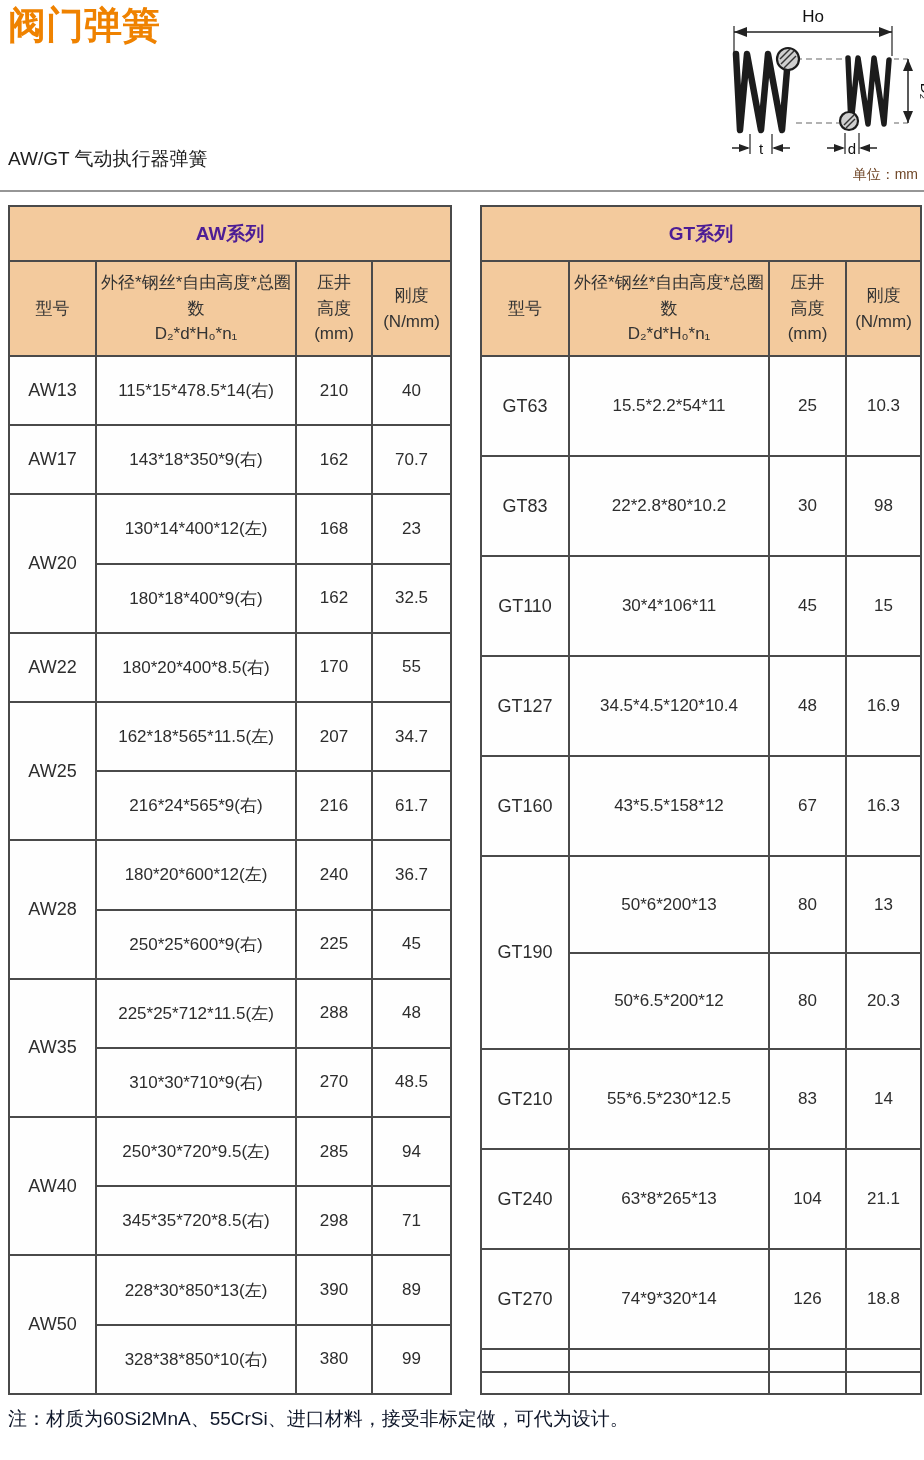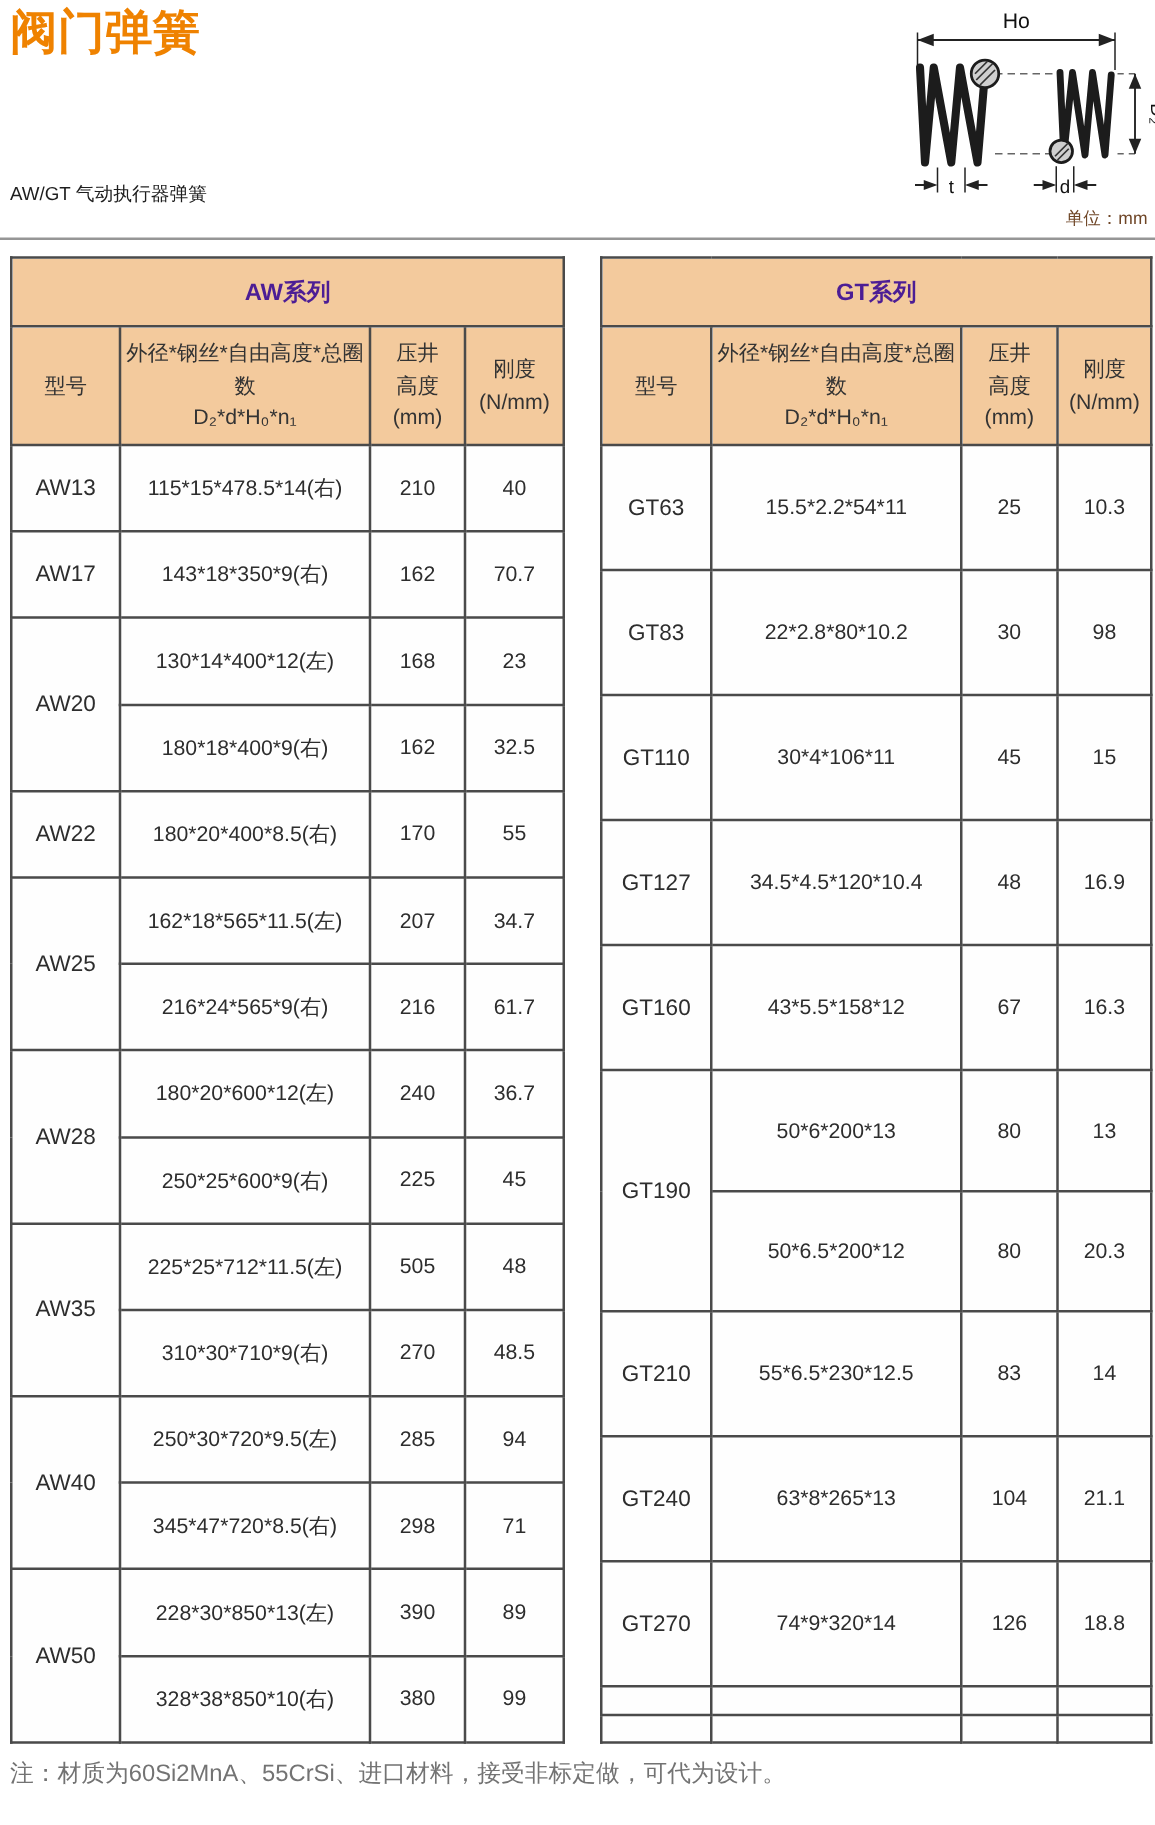--- a/index.html
+++ b/index.html
@@ -2,36 +2,36 @@
 <html style="--accent: #EF8200; --header-bg: #F3CA9D;"><head>
 <meta charset="utf-8">
 <style>
   * { box-sizing: border-box; }
   html,body { margin:0; padding:0; }
   body { font-family:"Liberation Sans","DejaVu Sans",sans-serif; background:#ffffff; }
   .page { position:relative; width:924px; height:1460px; background:#ffffff; overflow:hidden;padding-left:39px; }
 
   .title-zh { position:absolute; left:8px; top:0px; font-size:38px; font-weight:bold; color:var(--accent,#EF8200); }
   .title-en { position:absolute; left:6px; top:50px; font-size:32px; font-weight:bold; color:#141414; letter-spacing:.5px; }
-  .subtitle { position:absolute; left:8px; top:146px; font-size:15px; color:#1d1d1d; }
+  .subtitle { position:absolute; left:8px; top:146px; font-size:19px; color:#1d1d1d; }
   .unit     { position:absolute; right:6px; top:166px; font-size:14px; color:#6e4526; }
   .rule     { position:absolute; left:0; top:190px; width:924px; height:2px; background:#969696; }
 
   .diagram { position:absolute; left:698px; top:2px; width:226px; height:158px; }
 
   .spring-table { position:absolute; top:205px; border-collapse:collapse; table-layout:fixed; height:1190px; }
   #aw-table { left:8px;  width:442px; }
   #gt-table { left:480px; width:440px; }
   .spring-table th, .spring-table td { border:2px solid #4a4a4a; text-align:center; vertical-align:middle; padding:2px; overflow:hidden; }
   .series-row th  { background:var(--header-bg,#F3CA9D); height:55px; font-size:19px; font-weight:bold; color:#4c1d95; }
   .colhead-row th { background:var(--header-bg,#F3CA9D); height:95px; font-size:17px; font-weight:normal; color:#333; line-height:1.5; }
   .spring-table td { font-size:17px; color:#2d2d2d; background:#fefefe; }
   td.model { font-size:18px; }
 
-  .note { position:absolute; left:8px; top:1406px; font-size:19px; color:#737373; }
+  .note { position:absolute; left:8px; top:1406px; font-size:19px; color:#0f172a; }
 </style>
 </head>
 <body>
 
 <div class="page">
 
   <div class="title-zh">阀门弹簧</div>
   <div class="subtitle">AW/GT 气动执行器弹簧</div>
   <div class="unit">单位：mm</div>
   <div class="rule"></div>
@@ -161,36 +161,36 @@
           <td>36.7</td>
         </tr>
         <tr>
           <td>250*25*600*9(右)</td>
           <td>225</td>
           <td>45</td>
         </tr>
         <tr>
           <td rowspan="2" class="model">AW35</td>
           <td>225*25*712*11.5(左)</td>
-          <td>505</td>
+          <td>288</td>
           <td>48</td>
         </tr>
         <tr>
           <td>310*30*710*9(右)</td>
           <td>270</td>
           <td>48.5</td>
         </tr>
         <tr>
           <td rowspan="2" class="model">AW40</td>
           <td>250*30*720*9.5(左)</td>
           <td>285</td>
           <td>94</td>
         </tr>
         <tr>
-          <td>345*47*720*8.5(右)</td>
+          <td>345*35*720*8.5(右)</td>
           <td>298</td>
           <td>71</td>
         </tr>
         <tr>
           <td rowspan="2" class="model">AW50</td>
           <td>228*30*850*13(左)</td>
           <td>390</td>
           <td>89</td>
         </tr>
         <tr>

